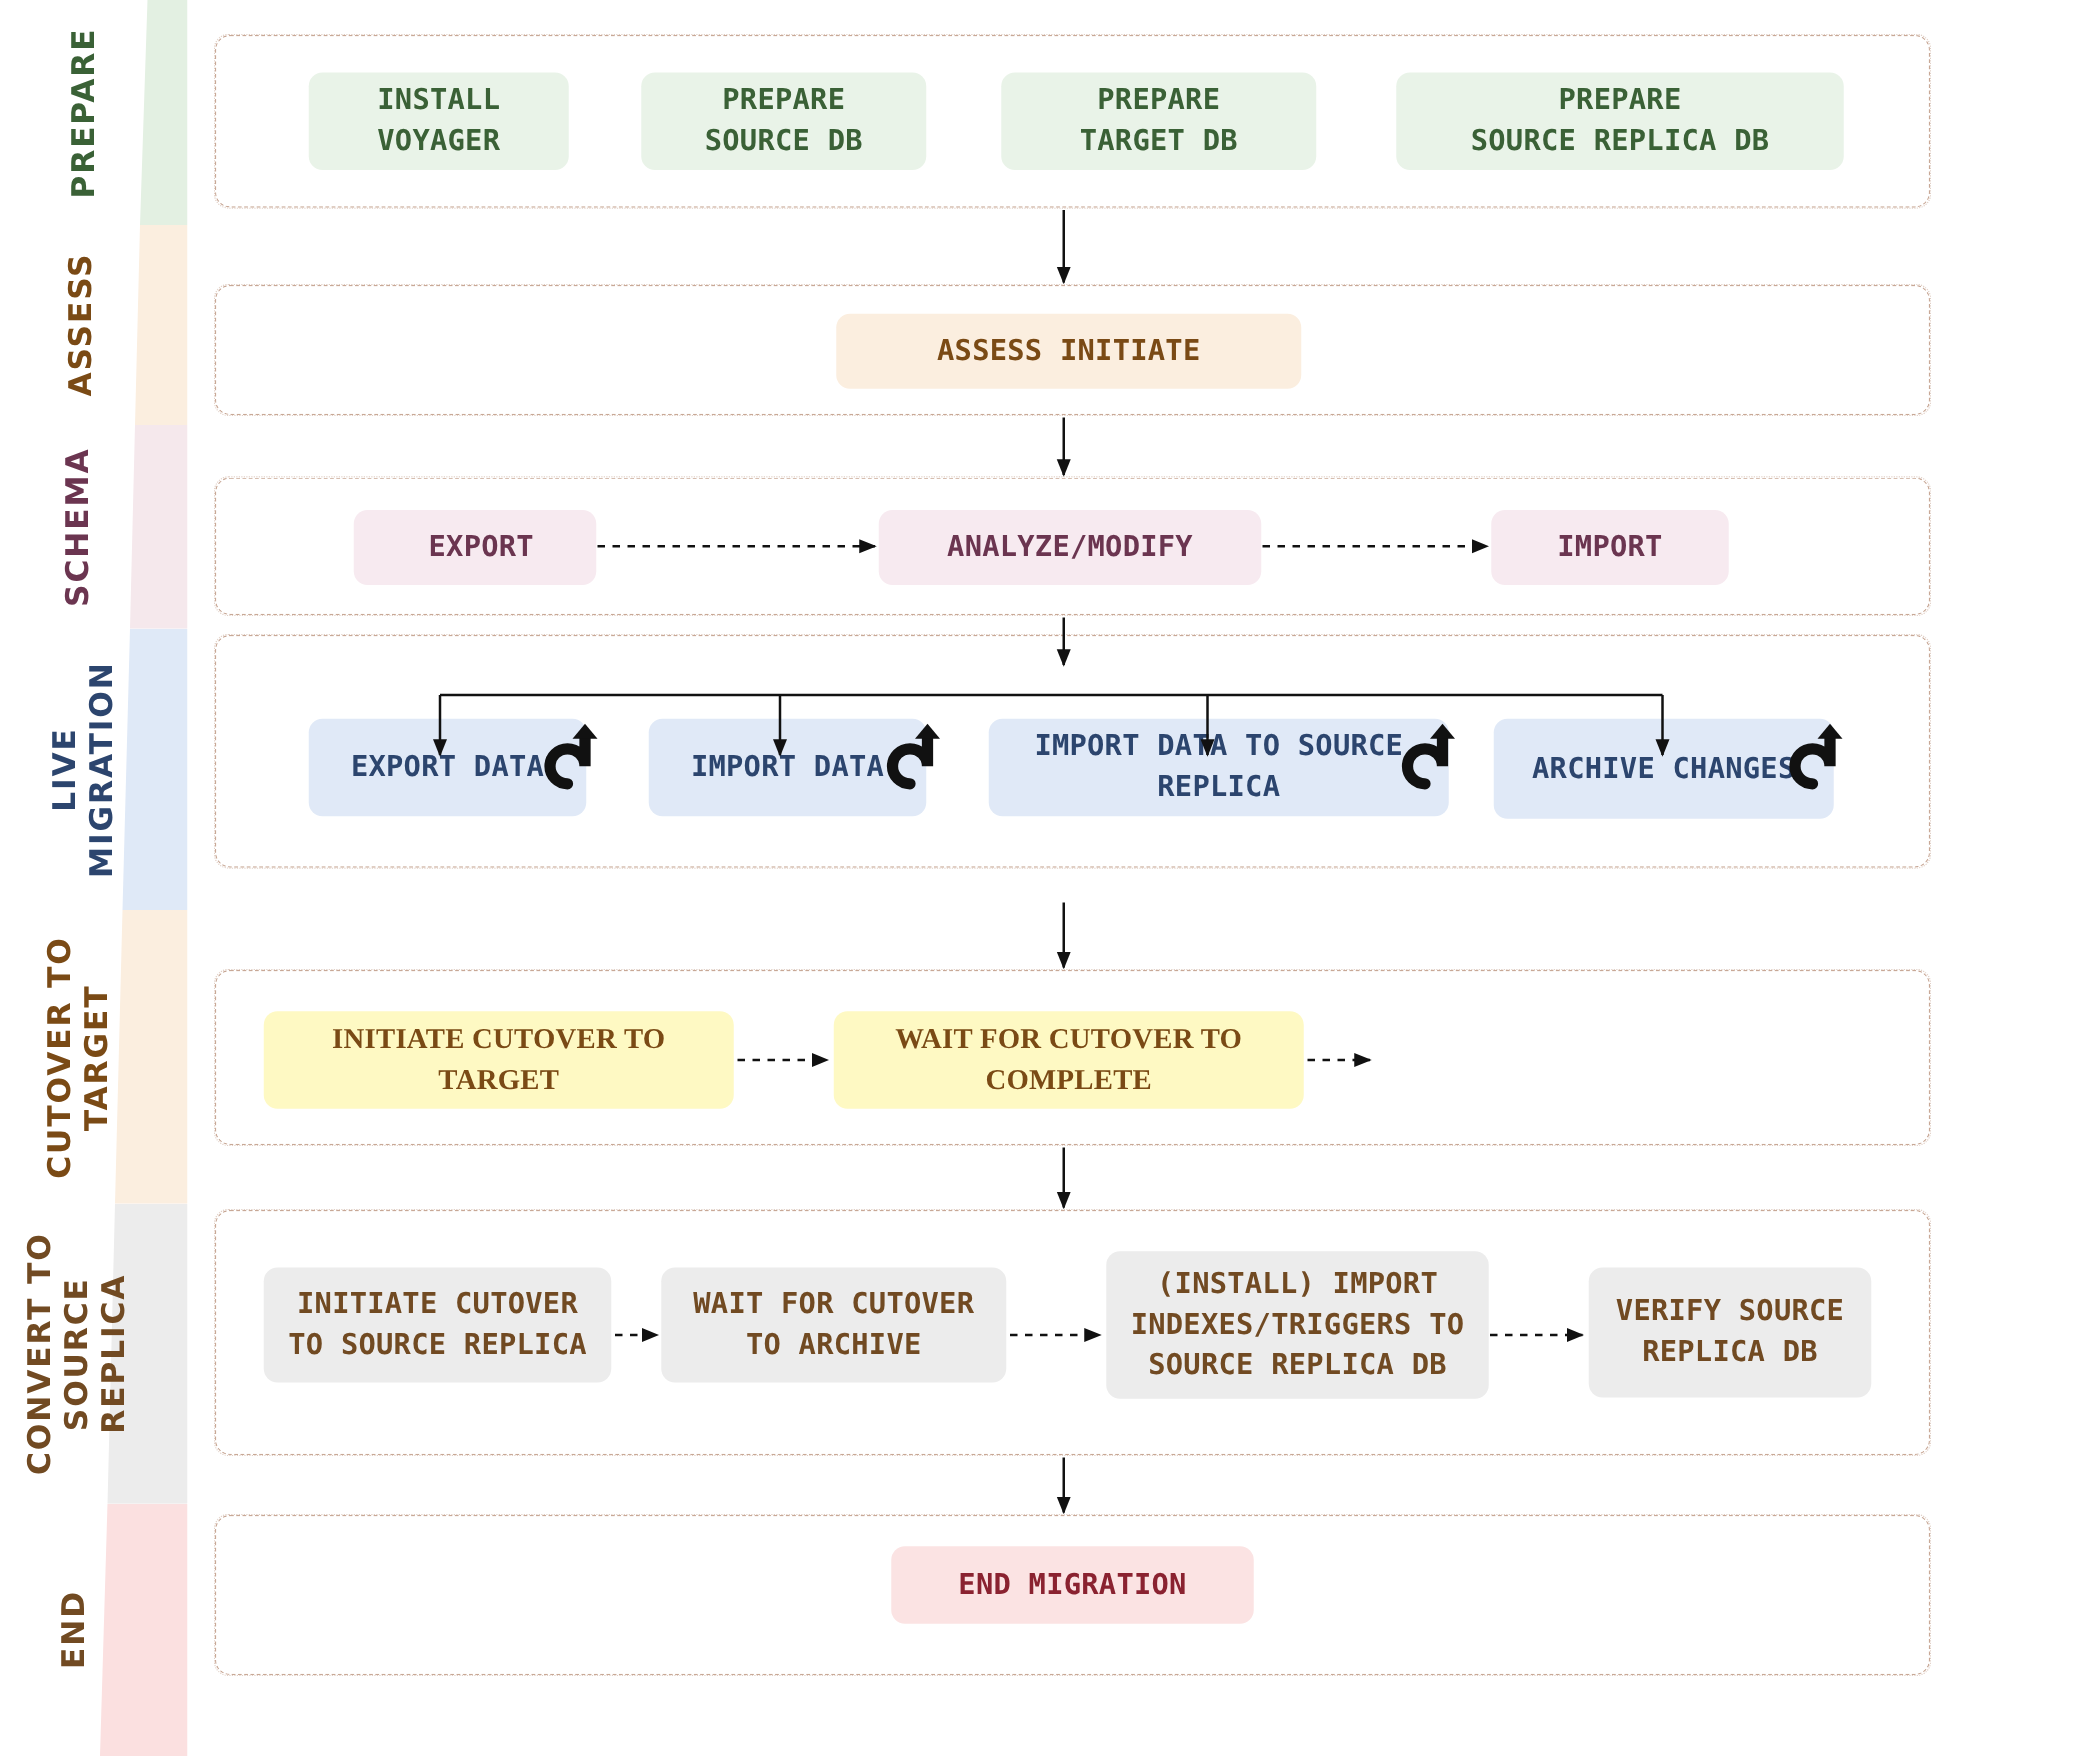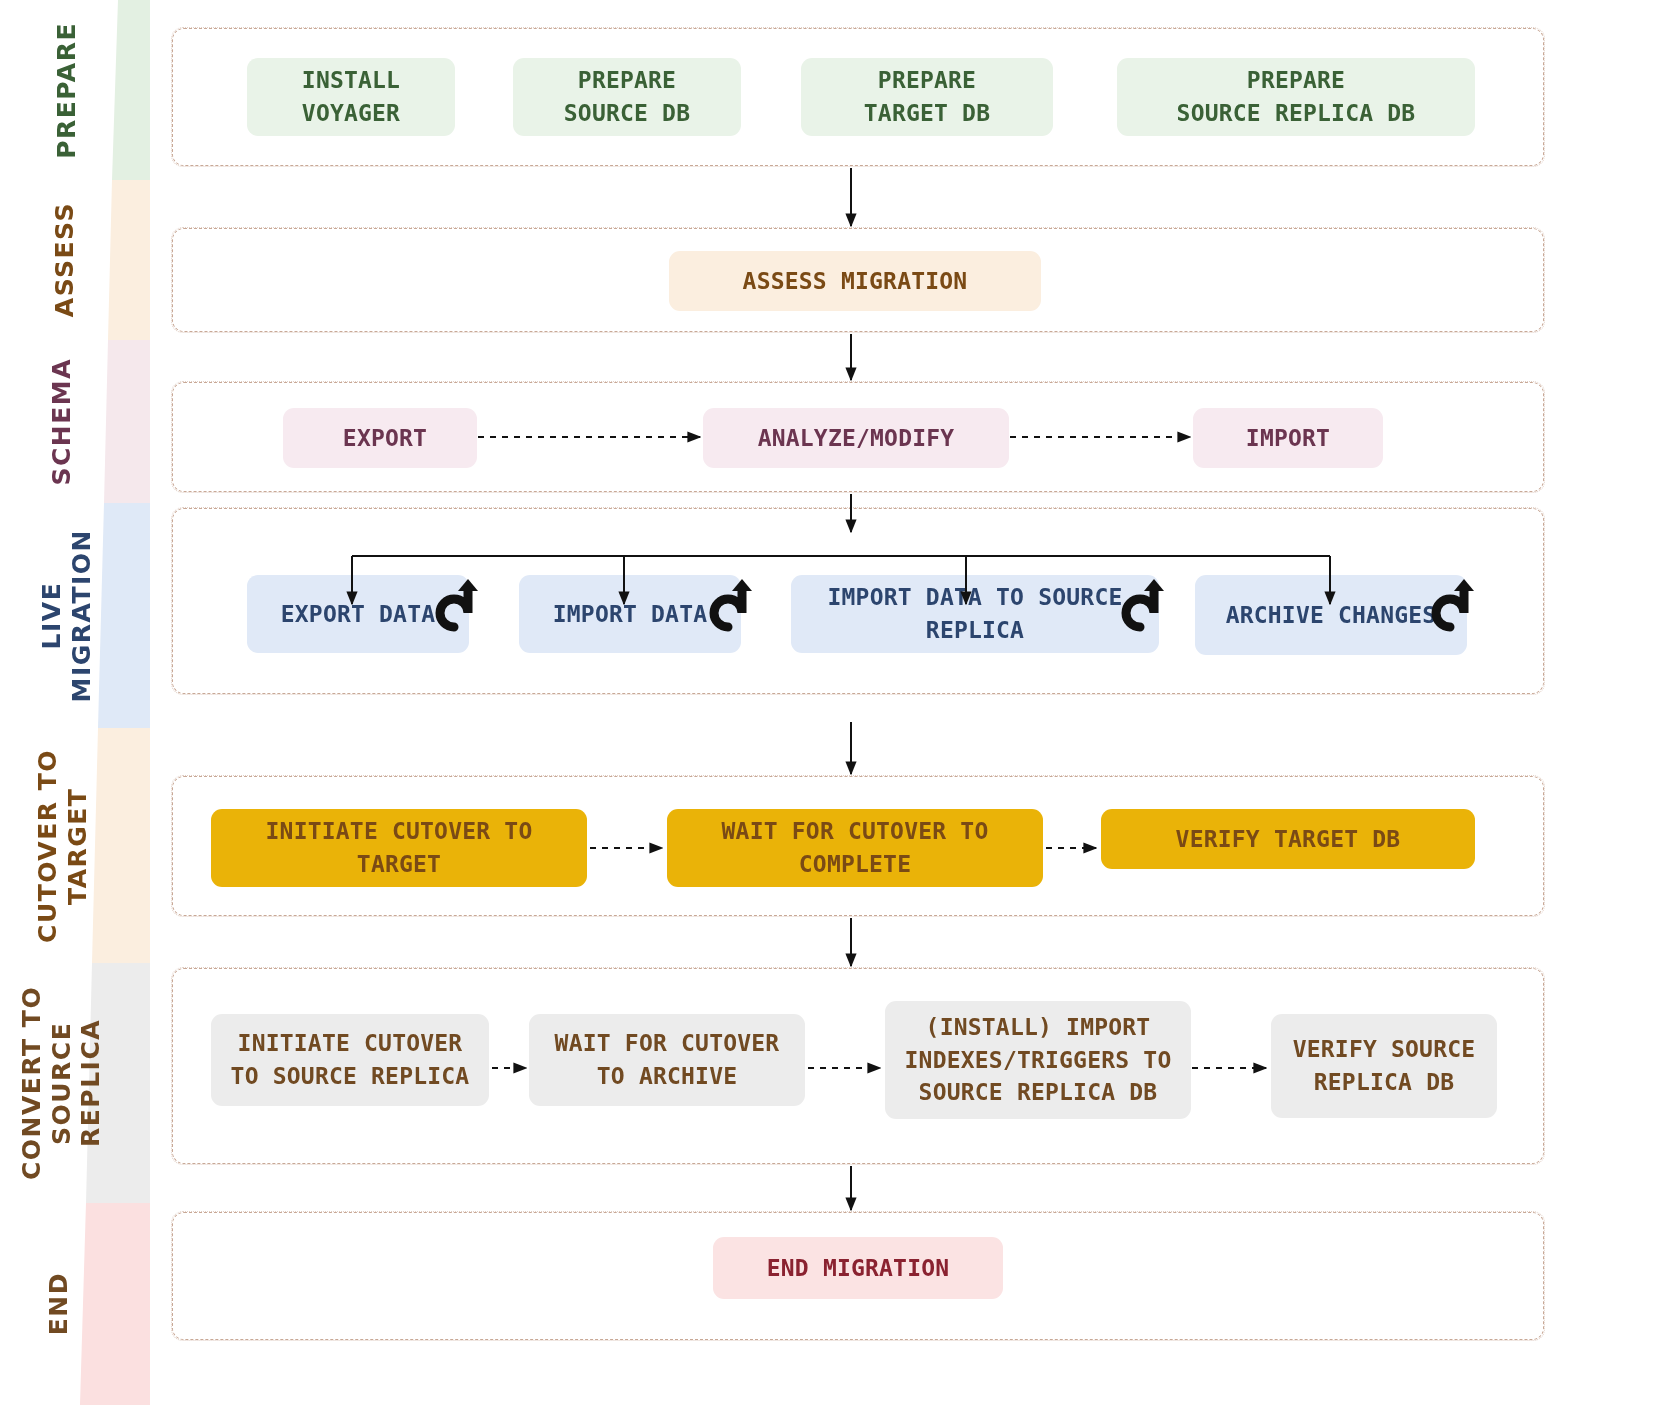--- a/index.html
+++ b/index.html
@@ -85,21 +85,21 @@
     font-size: 23px;
     line-height: 1.42;
     letter-spacing: 0.2px;
     white-space: pre-line;
     padding: 6px 10px;
   }
   .n-prepare { background: #e9f3e8; color: #3a6136; }
   .n-assess  { background: #fbeedf; color: #7a4a15; }
   .n-schema  { background: #f7eaf0; color: #6b3550; }
   .n-live    { background: #e0e9f7; color: #2c456e; }
-  .n-cutover { background: #eab308; color: #7a4a15; }
+  .n-cutover { background: #fef9c3; color: #7a4a15; font-family: Liberation Serif, serif; }
   .n-convert { background: #ececec; color: #714a22; }
   .n-end     { background: #fbe3e3; color: #8a2230; }
 
   
   #wires {
     position: absolute;
     left: 0; top: 0;
     width: 1662px; height: 1405px;
     pointer-events: none;
   }
@@ -172,21 +172,21 @@
 SOURCE DB</div>
       <div class="node n-prepare" style="left:628px; top:29px; width:252px; height:78px;">PREPARE
 TARGET DB</div>
       <div class="node n-prepare" style="left:944px; top:29px; width:358px; height:78px;">PREPARE
 SOURCE REPLICA DB</div>
     </div>
   </div>
 
   <div class="row" style="top:228px; height:104px;">
     <div class="row-inner">
-      <div class="node n-assess" style="left:496px; top:22px; width:372px; height:60px;">ASSESS MIGRATION</div>
+      <div class="node n-assess" style="left:496px; top:22px; width:372px; height:60px;">ASSESS INITIATE</div>
     </div>
   </div>
 
   <div class="row" style="top:382px; height:110px;">
     <div class="row-inner">
       <div class="node n-schema" style="left:110px; top:25px; width:194px; height:60px;padding-left:20px;">EXPORT</div>
       <div class="node n-schema" style="left:530px; top:25px; width:306px; height:60px;">ANALYZE/MODIFY</div>
       <div class="node n-schema" style="left:1020px; top:25px; width:190px; height:60px;">IMPORT</div>
     </div>
   </div>
@@ -200,21 +200,20 @@
       <div class="node n-live" style="left:1022px; top:66px; width:272px; height:80px;">ARCHIVE CHANGES</div>
     </div>
   </div>
 
   <div class="row" style="top:776px; height:140px;">
     <div class="row-inner">
       <div class="node n-cutover" style="left:38px; top:32px; width:376px; height:78px;">INITIATE CUTOVER TO
 TARGET</div>
       <div class="node n-cutover" style="left:494px; top:32px; width:376px; height:78px;">WAIT FOR CUTOVER TO
 COMPLETE</div>
-      <div class="node n-cutover" style="left:928px; top:32px; width:374px; height:60px;">VERIFY TARGET DB</div>
     </div>
   </div>
 
   <div class="row" style="top:968px; height:196px;">
     <div class="row-inner">
       <div class="node n-convert" style="left:38px; top:45px; width:278px; height:92px;">INITIATE CUTOVER
 TO SOURCE REPLICA</div>
       <div class="node n-convert" style="left:356px; top:45px; width:276px; height:92px;">WAIT FOR CUTOVER
 TO ARCHIVE</div>
       <div class="node n-convert" style="left:712px; top:32px; width:306px; height:118px;">(INSTALL) IMPORT

